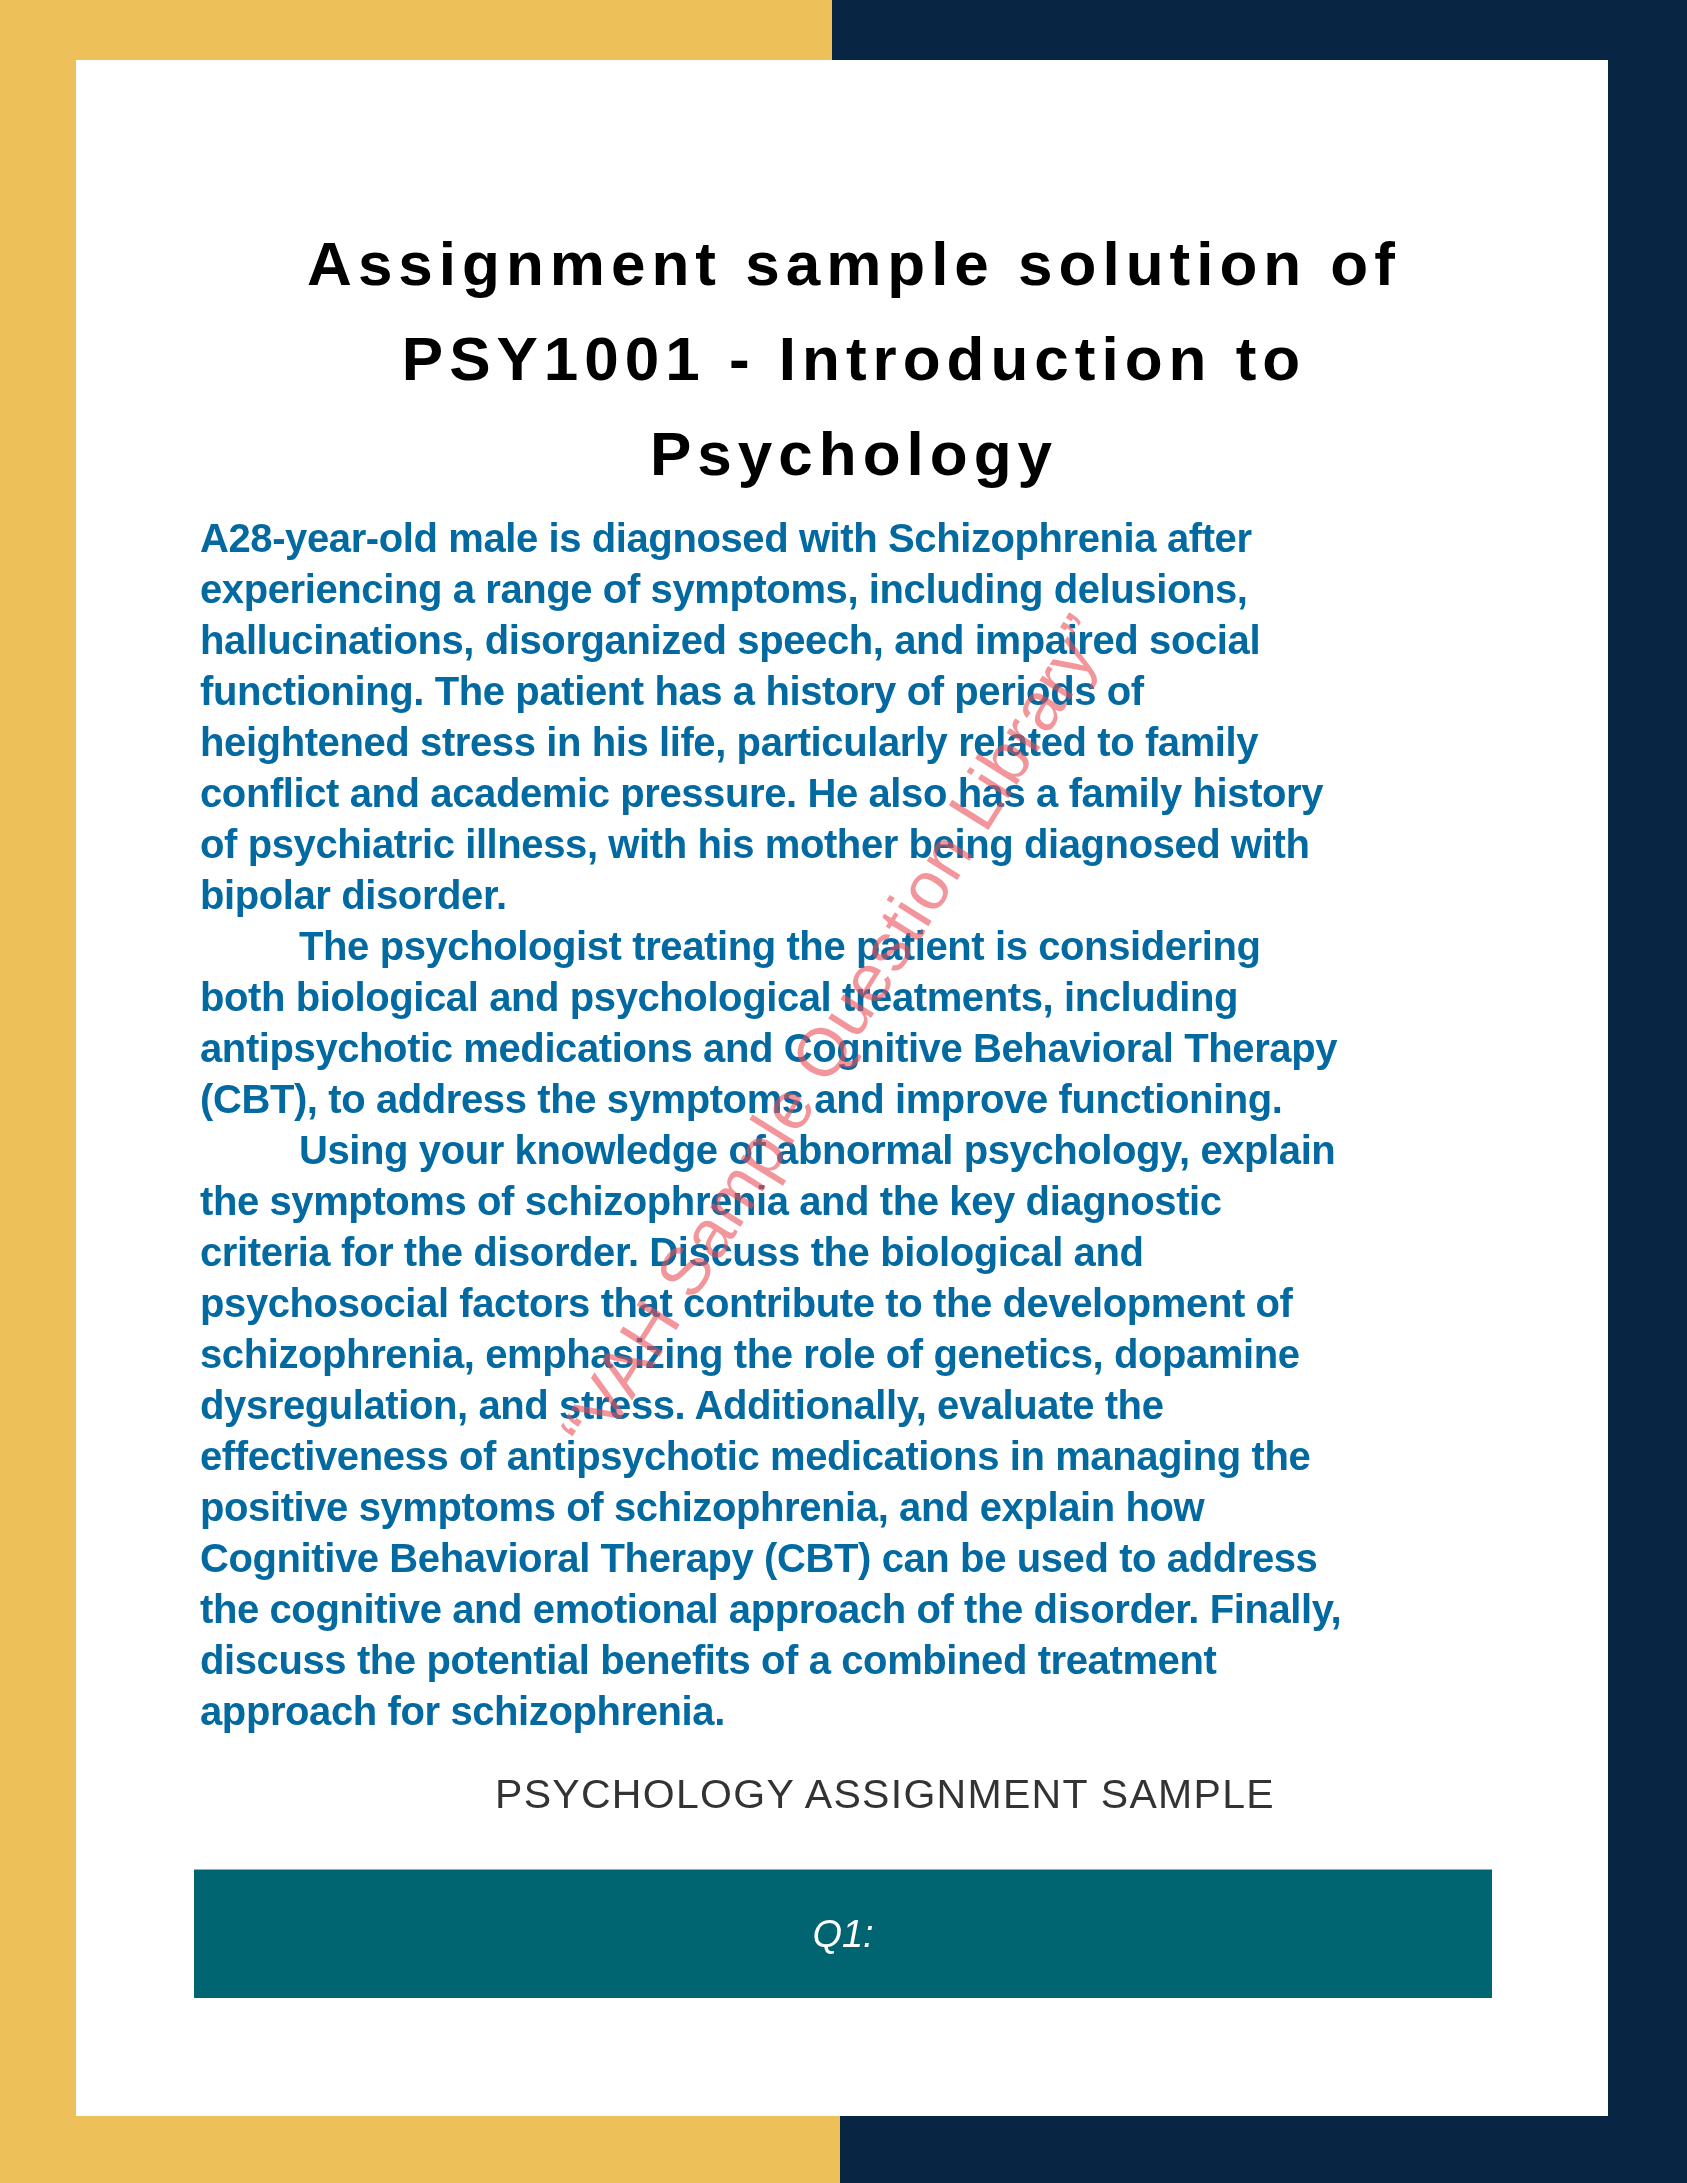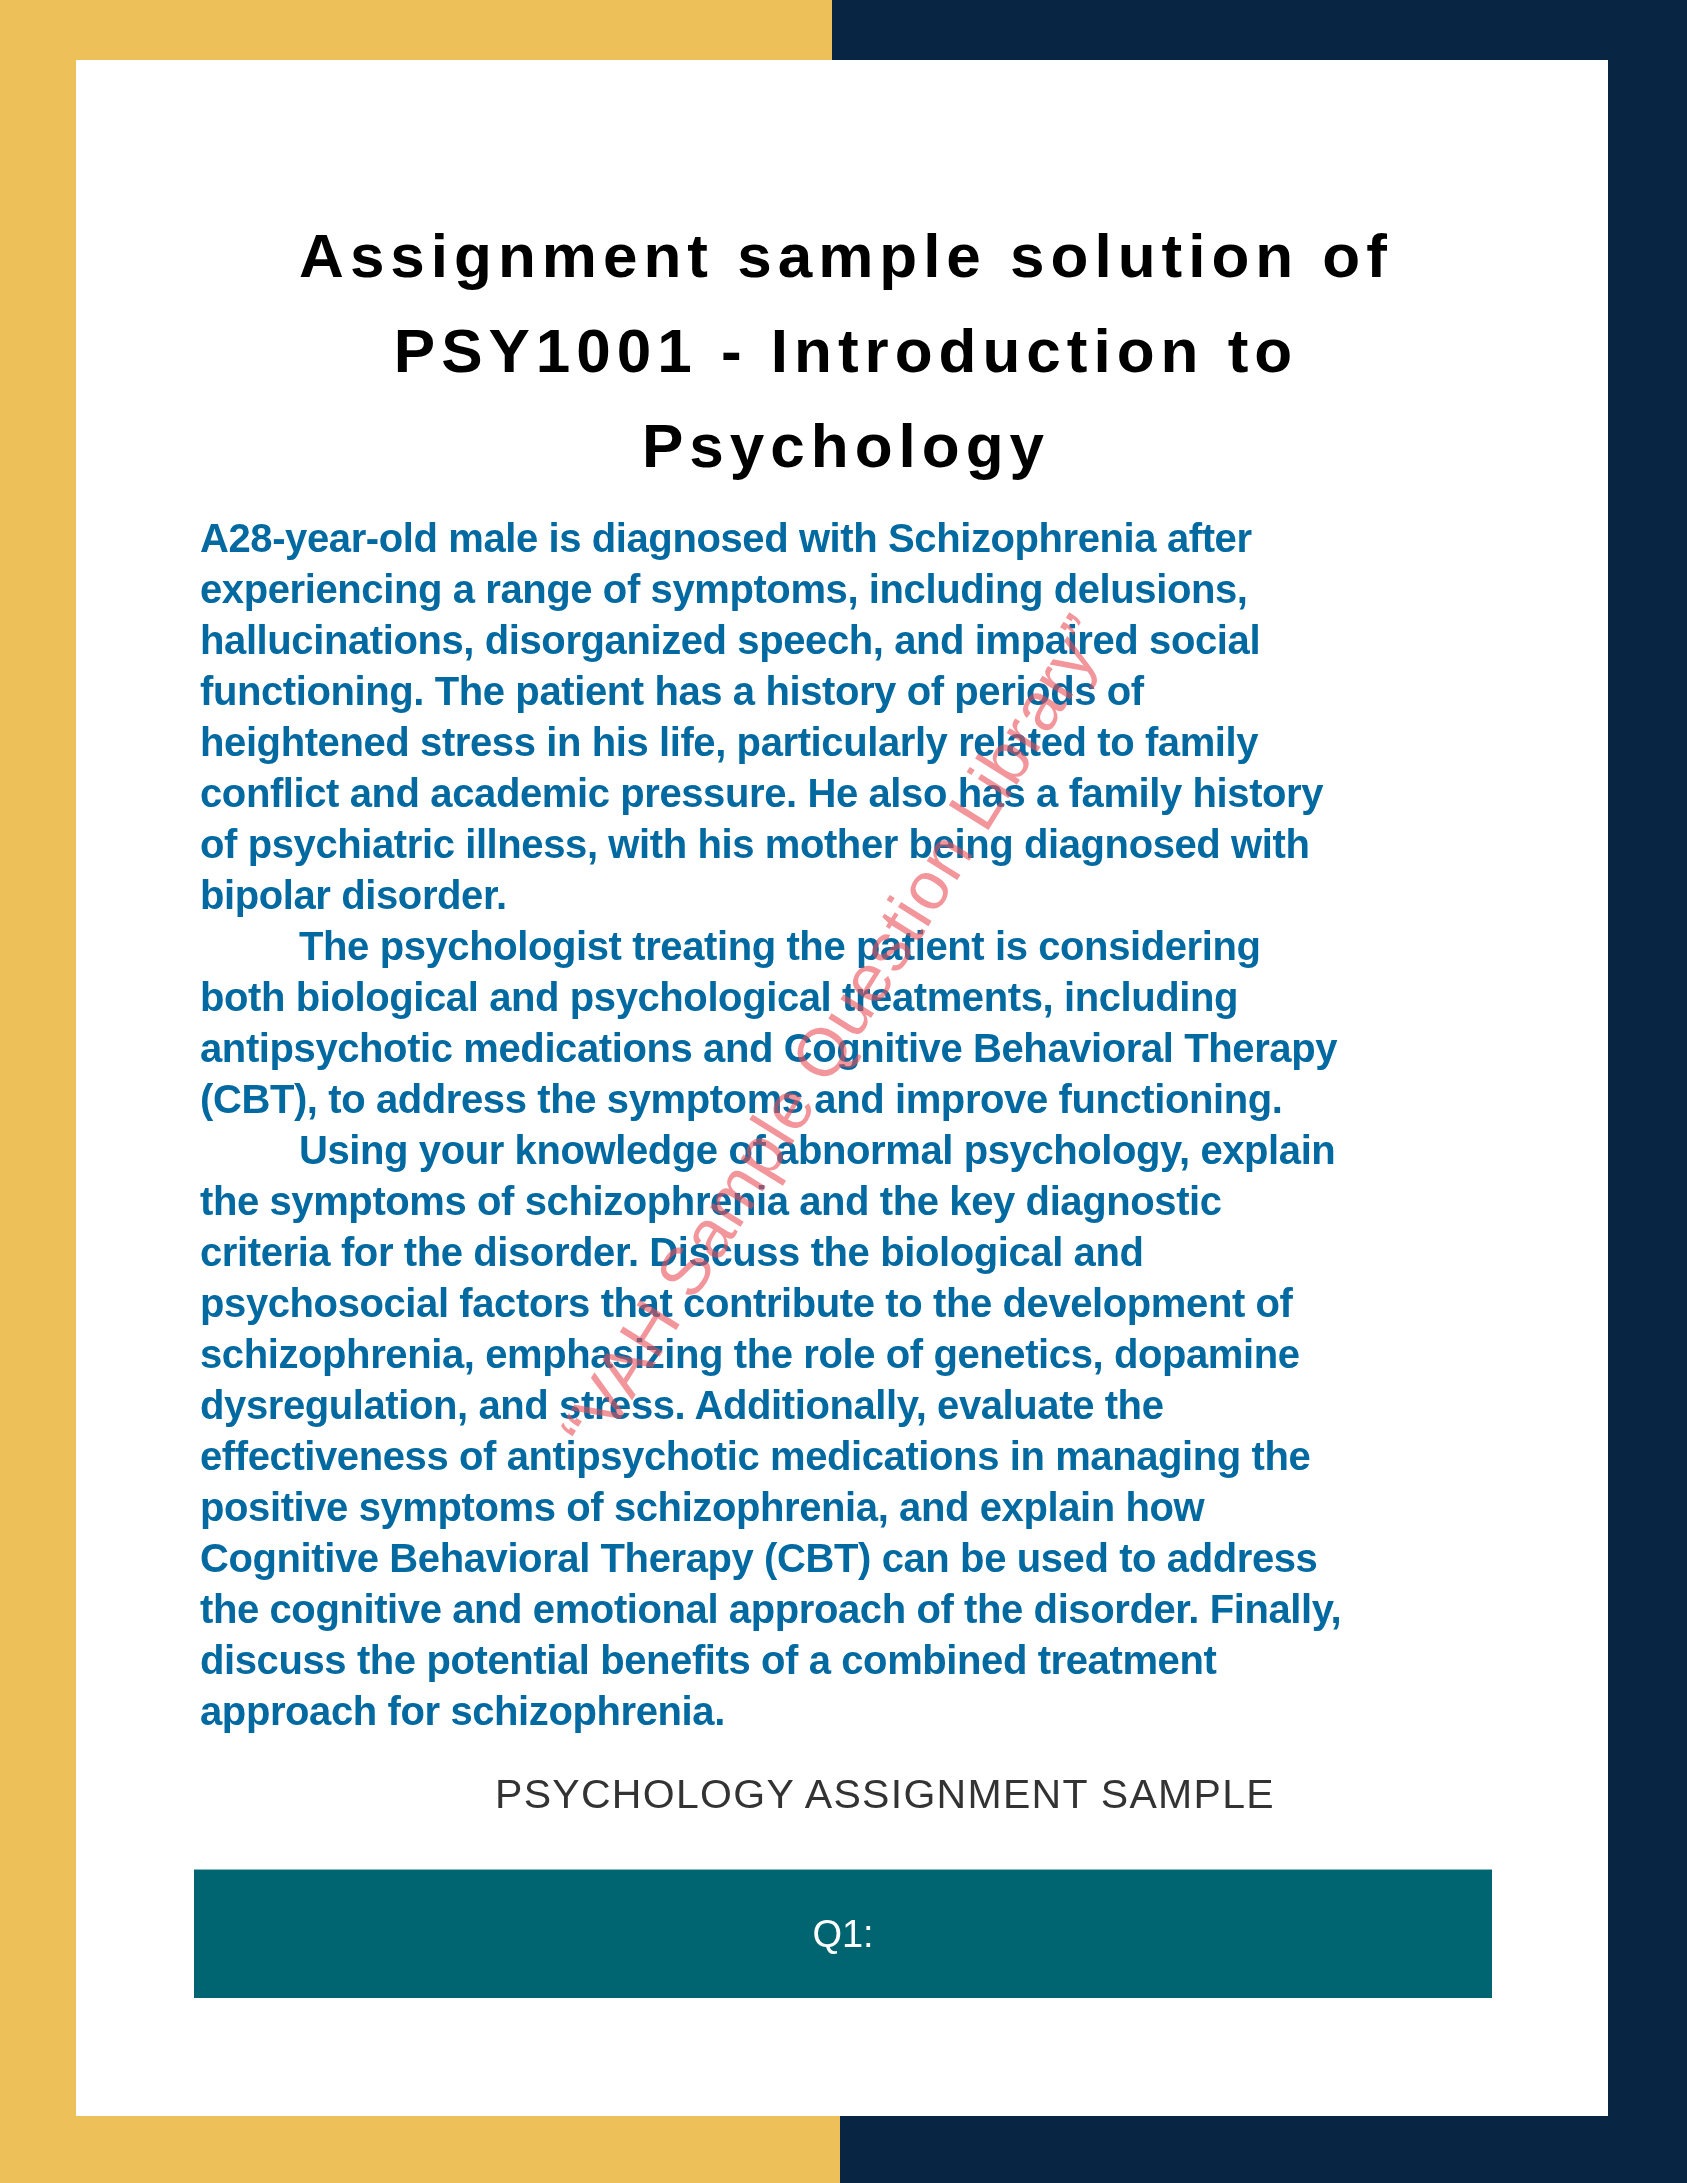--- a/index.html
+++ b/index.html
@@ -32,21 +32,21 @@
       position: absolute;
       left: 0;
       top: 144px;
       width: 1532px;
       text-align: center;
       font-weight: bold;
       font-size: 62px;
       line-height: 95px;
       letter-spacing: 6px;
       color: #000000;
-      margin: 4px;
+      margin: 12px;
     }
     .title span { display: block; }
 
     .body-text {
       position: absolute;
       left: 124px;
       top: 453px;
       width: 1350px;
       font-weight: bold;
       font-size: 40px;
@@ -83,20 +83,21 @@
       height: 128px;
       background: #006570;
       border-top: 1.3px solid #7fb8c0;
       display: flex;
       align-items: center;
       justify-content: center;
     }
     .q-bar span {
       color: #ffffff;
       font-size: 38px;
+      font-style: italic;
     }
 
     .watermark {
       position: absolute;
       left: 834px;
       top: 1032px;
       transform: translate(-50%, -50%) rotate(-58deg);
       font-size: 68px;
       color: rgba(234, 80, 90, 0.6);
       white-space: nowrap;

